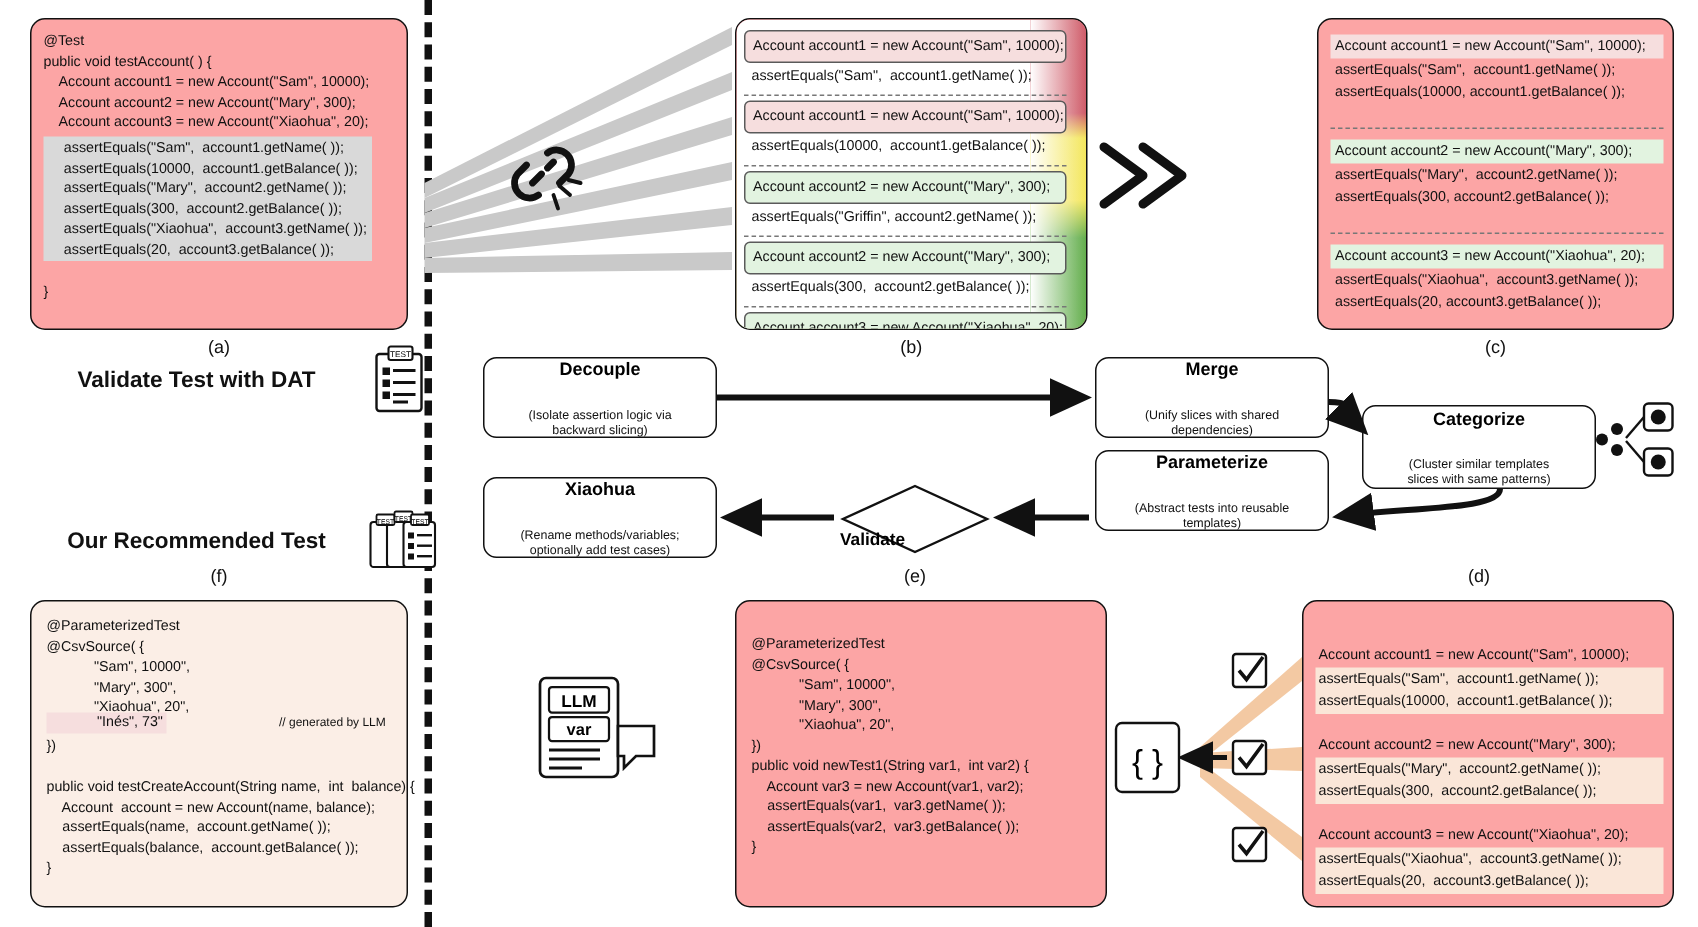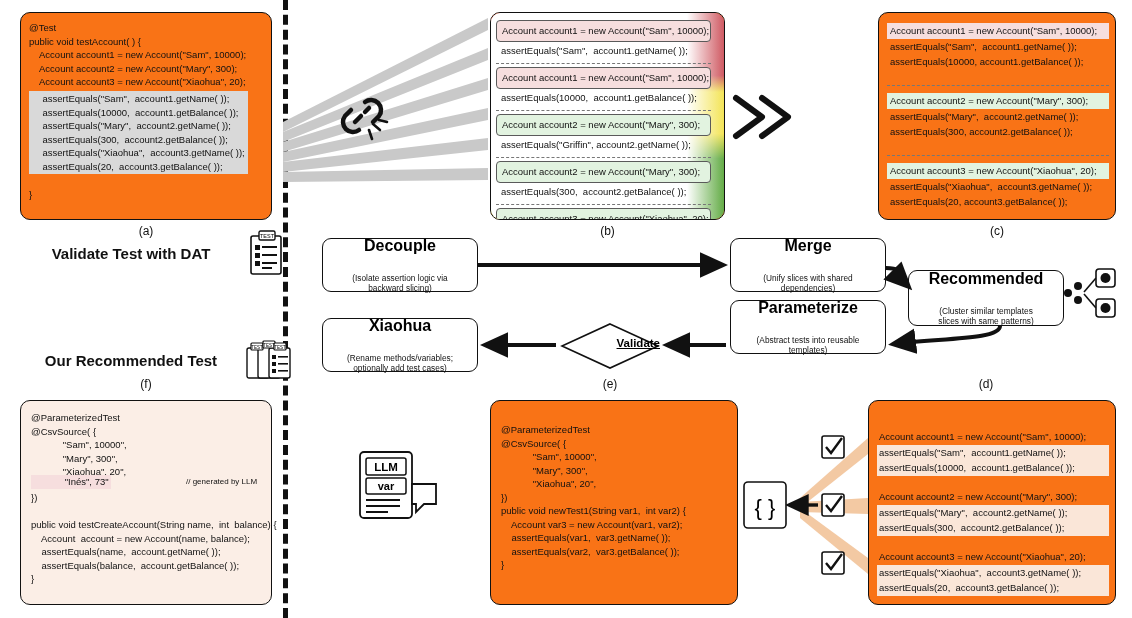--- a/index.html
+++ b/index.html
@@ -14,36 +14,36 @@
   .code{
     font-family:"Liberation Sans", sans-serif;
     font-size:9.5px;
     line-height:13.5px;
     white-space:pre;
     color:#111;
   }
   .panel{
     border:1.6px solid #111;
     border-radius:10px;
-    background:#f97316;
+    background:#fca5a5;
     box-sizing:border-box;
   }
   .caption{
     font-size:12px;color:#111;text-align:center;
   }
   .bigLabel{
     font-size:15px;font-weight:bold;color:#111;
   }
   .proc{
     border:1.6px solid #111;border-radius:9px;background:#fff;
     box-sizing:border-box;
     display:flex;flex-direction:column;align-items:center;justify-content:center;
     text-align:center;padding:4px 6px;
   }
-  .proc .t{font-size:16px;font-weight:bold;}
+  .proc .t{font-size:12px;font-weight:bold;}
   .proc .s{font-size:8.3px;line-height:10.5px;margin-top:18px;color:#111;}
   .divider{
     position:absolute;left:283px;top:0;width:0;height:618px;
     border-left:5px dashed #111;
   }
   .hl{background:#d9d9d9;}
   .sliceBox{
     border:1.1px solid #5a5a5a;border-radius:4px;
     box-sizing:border-box;padding:3px 5px;
     background:#fff;
@@ -206,42 +206,42 @@
 backward slicing)</div>
 </div>
 
 <div class="proc abs" style="left:730px;top:238px;width:156px;height:54px;">
   <div class="t">Merge</div>
   <div class="s" style="white-space:pre-line;">(Unify slices with shared
 dependencies)</div>
 </div>
 
 <div class="proc abs" style="left:908px;top:270px;width:156px;height:56px;">
-  <div class="t">Recommended</div>
+  <div class="t">Categorize</div>
   <div class="s" style="white-space:pre-line;">(Cluster similar templates
 slices with same patterns)</div>
 </div>
 
 <div class="proc abs" style="left:730px;top:300px;width:156px;height:54px;">
   <div class="t">Parameterize</div>
   <div class="s" style="white-space:pre-line;">(Abstract tests into reusable
 templates)</div>
 </div>
 
 <div class="proc abs" style="left:322px;top:318px;width:156px;height:54px;">
   <div class="t">Xiaohua</div>
   <div class="s" style="white-space:pre-line;">(Rename methods/variables;
 optionally add test cases)</div>
 </div>
 
 <div class="abs" style="left:560px;top:322px;width:100px;height:48px;">
   <svg width="100" height="48" viewBox="0 0 100 48">
     <polygon points="50,2 98,24 50,46 2,24" fill="#fff" stroke="#111" stroke-width="1.6"></polygon>
   </svg>
-  <div class="abs" style="left:0;top:15px;width:100px;text-align:right;font-size:11.5px;font-weight:bold;text-decoration:underline;">Validate</div>
+  <div class="abs" style="left:0;top:32px;width:100px;text-align:left;font-size:11.5px;font-weight:bold;">Validate</div>
 </div>
 
 <svg class="abs" style="left:0;top:0;" width="1132" height="618">
   <defs>
     <marker id="ah" markerWidth="7" markerHeight="7" refX="5.5" refY="3.2" orient="auto">
       <polygon points="0,0 7,3.2 0,6.4" fill="#111"></polygon>
     </marker>
   </defs>
   <line x1="478" y1="265" x2="722" y2="265" stroke="#111" stroke-width="4" marker-end="url(#ah)"></line>
   <path d="M886 268 C 906 268 898 276 908 286" stroke="#111" stroke-width="4" fill="none" marker-end="url(#ah)"></path>

